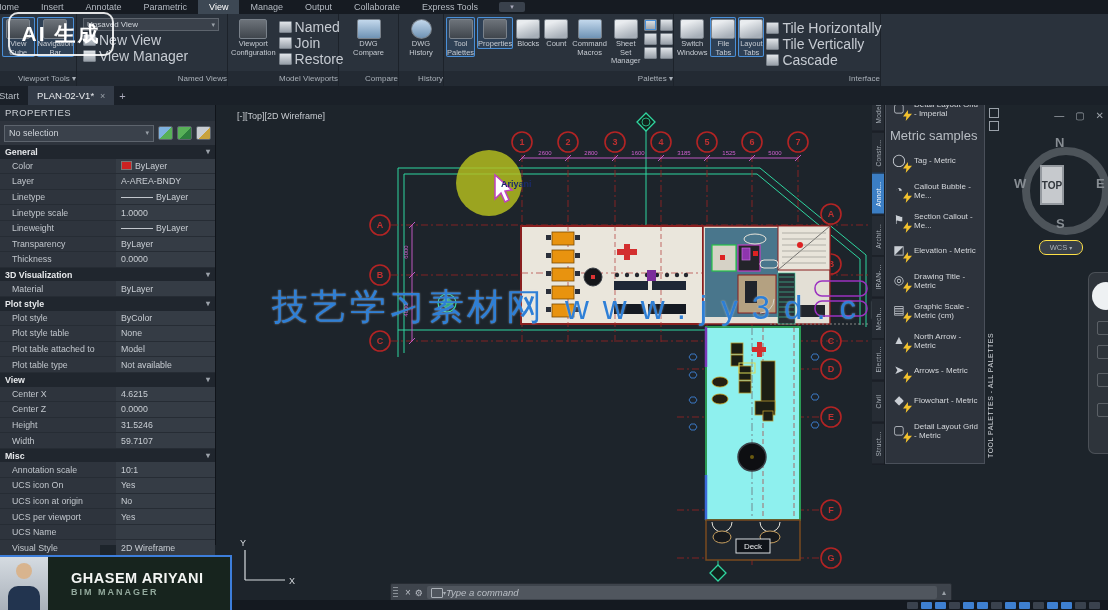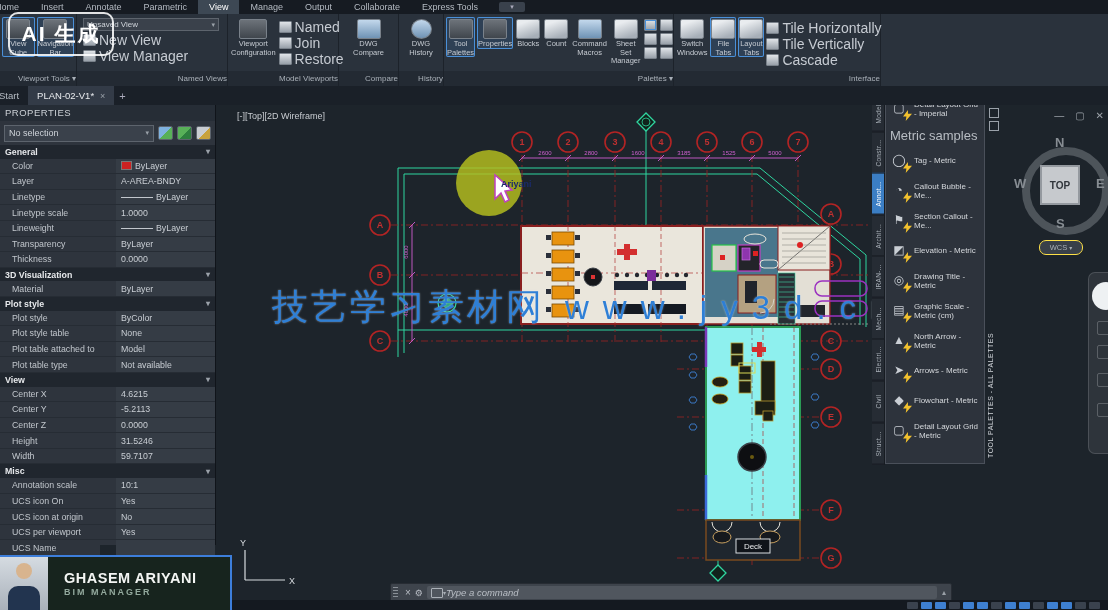--- a/index.html
+++ b/index.html
@@ -74,21 +74,21 @@
   .tp-item .lbl{font-size:8px;line-height:1.15;color:#d5d8dc;}
   .tp-sep{font-size:13px;color:#b8bdc3;margin:4px 0 3px 2px;}
   .tp-side{width:16px;position:relative;}
   .tp-x{position:absolute;top:2px;left:3px;color:#d5d8dc;font-size:10px;}
   .tp-mini{position:absolute;left:4px;width:8px;height:8px;border:1px solid #9aa1a9;}
   .tp-vt{position:absolute;bottom:6px;left:2px;height:210px;color:#cfd3d8;font-size:7px;
          writing-mode:vertical-rl;transform:rotate(180deg);letter-spacing:.5px;white-space:nowrap;}
   
   .vcube{position:absolute;left:1013px;top:138px;width:95px;height:122px;z-index:4;}
   .vring{position:absolute;left:9px;top:9px;width:72px;height:72px;border:8px solid rgba(125,131,138,.5);border-radius:50%;}
-  .vface{position:absolute;left:27px;top:27px;width:40px;height:40px;background:#c6c9cd;border:2px solid #94999f;box-sizing:border-box;
+  .vface{position:absolute;left:27px;top:27px;width:24px;height:40px;background:#c6c9cd;border:2px solid #94999f;box-sizing:border-box;
          display:flex;align-items:center;justify-content:center;font-size:10px;font-weight:bold;color:#30353b;}
   .vl{position:absolute;font-size:13px;font-weight:bold;color:#878d93;}
   .wcs{position:absolute;left:26px;top:102px;width:42px;height:13px;background:#394049;border:1px solid #fde047;border-radius:7px;
        font-size:7.5px;color:#a9afb6;display:flex;align-items:center;justify-content:center;gap:2px;}
   .winctl{position:absolute;right:4px;top:110px;display:flex;gap:11px;color:#9aa0a7;font-size:10px;z-index:7;}
   
   .navbar{position:absolute;left:1088px;top:272px;width:34px;height:180px;background:rgba(195,201,209,.10);
           border:1px solid rgba(255,255,255,.14);border-radius:7px;z-index:3;}
   .nb-circle{position:absolute;left:3px;top:9px;width:28px;height:28px;border-radius:50%;background:#eef1f3;}
   .nb-ic{position:absolute;left:8px;width:16px;height:12px;border:1px solid rgba(255,255,255,.22);border-radius:2px;}
@@ -103,21 +103,21 @@
   .cmdup{color:#9aa0a7;font-size:8px;margin:0 5px;}
   
   .statusbar{position:absolute;left:0;right:0;bottom:0;height:10px;background:#141920;display:flex;align-items:center;justify-content:flex-end;gap:3px;padding-right:8px;z-index:5;}
   .stic{width:11px;height:7px;background:#3a424e;border-radius:1px;}
   .stic.on{background:#3e7fd0;}
   
   .presenter{position:absolute;left:0;bottom:0;width:230px;height:53px;background:#0d1217;border-top:2px solid #3d7edb;border-right:2px solid #3d7edb;display:flex;z-index:9;}
   .photo{width:48px;flex:none;background:linear-gradient(#d5dbe1,#a9b1ba);position:relative;overflow:hidden;}
   .photo::before{content:"";position:absolute;left:16px;top:6px;width:16px;height:16px;border-radius:50%;background:#d8b48e;}
   .photo::after{content:"";position:absolute;left:8px;bottom:0;width:32px;height:24px;border-radius:10px 10px 0 0;background:#22344f;}
-  .ptext{flex:1;background:#17241e;display:flex;flex-direction:column;justify-content:center;padding-left:16px;}
+  .ptext{flex:1;background:#17241e;display:flex;flex-direction:column;justify-content:center;padding-left:23px;}
   .pname{font-size:14.5px;font-weight:bold;color:#f3f5f3;letter-spacing:.5px;}
   .prole{font-size:9px;color:#93a99d;letter-spacing:2px;font-weight:bold;margin-top:1px;}
 </style>
 </head>
 <body>
 
 <div id="app">
 
   <div class="tabrow">
     <div class="rtab first">Home</div>
@@ -395,26 +395,20 @@
     </div>
 
     <div class="sechead">
       <span>View</span>
       <span class="cdown">▾</span>
     </div>
     <div class="prow">
       <div class="pl">Center X</div>
       <div class="pv">
           <span>4.6215</span>
-        </div>
-    </div>
-    <div class="prow">
-      <div class="pl">Center Y</div>
-      <div class="pv">
-          <span>-5.2113</span>
         </div>
     </div>
     <div class="prow">
       <div class="pl">Center Z</div>
       <div class="pv">
           <span>0.0000</span>
         </div>
     </div>
     <div class="prow">
       <div class="pl">Height</div>

